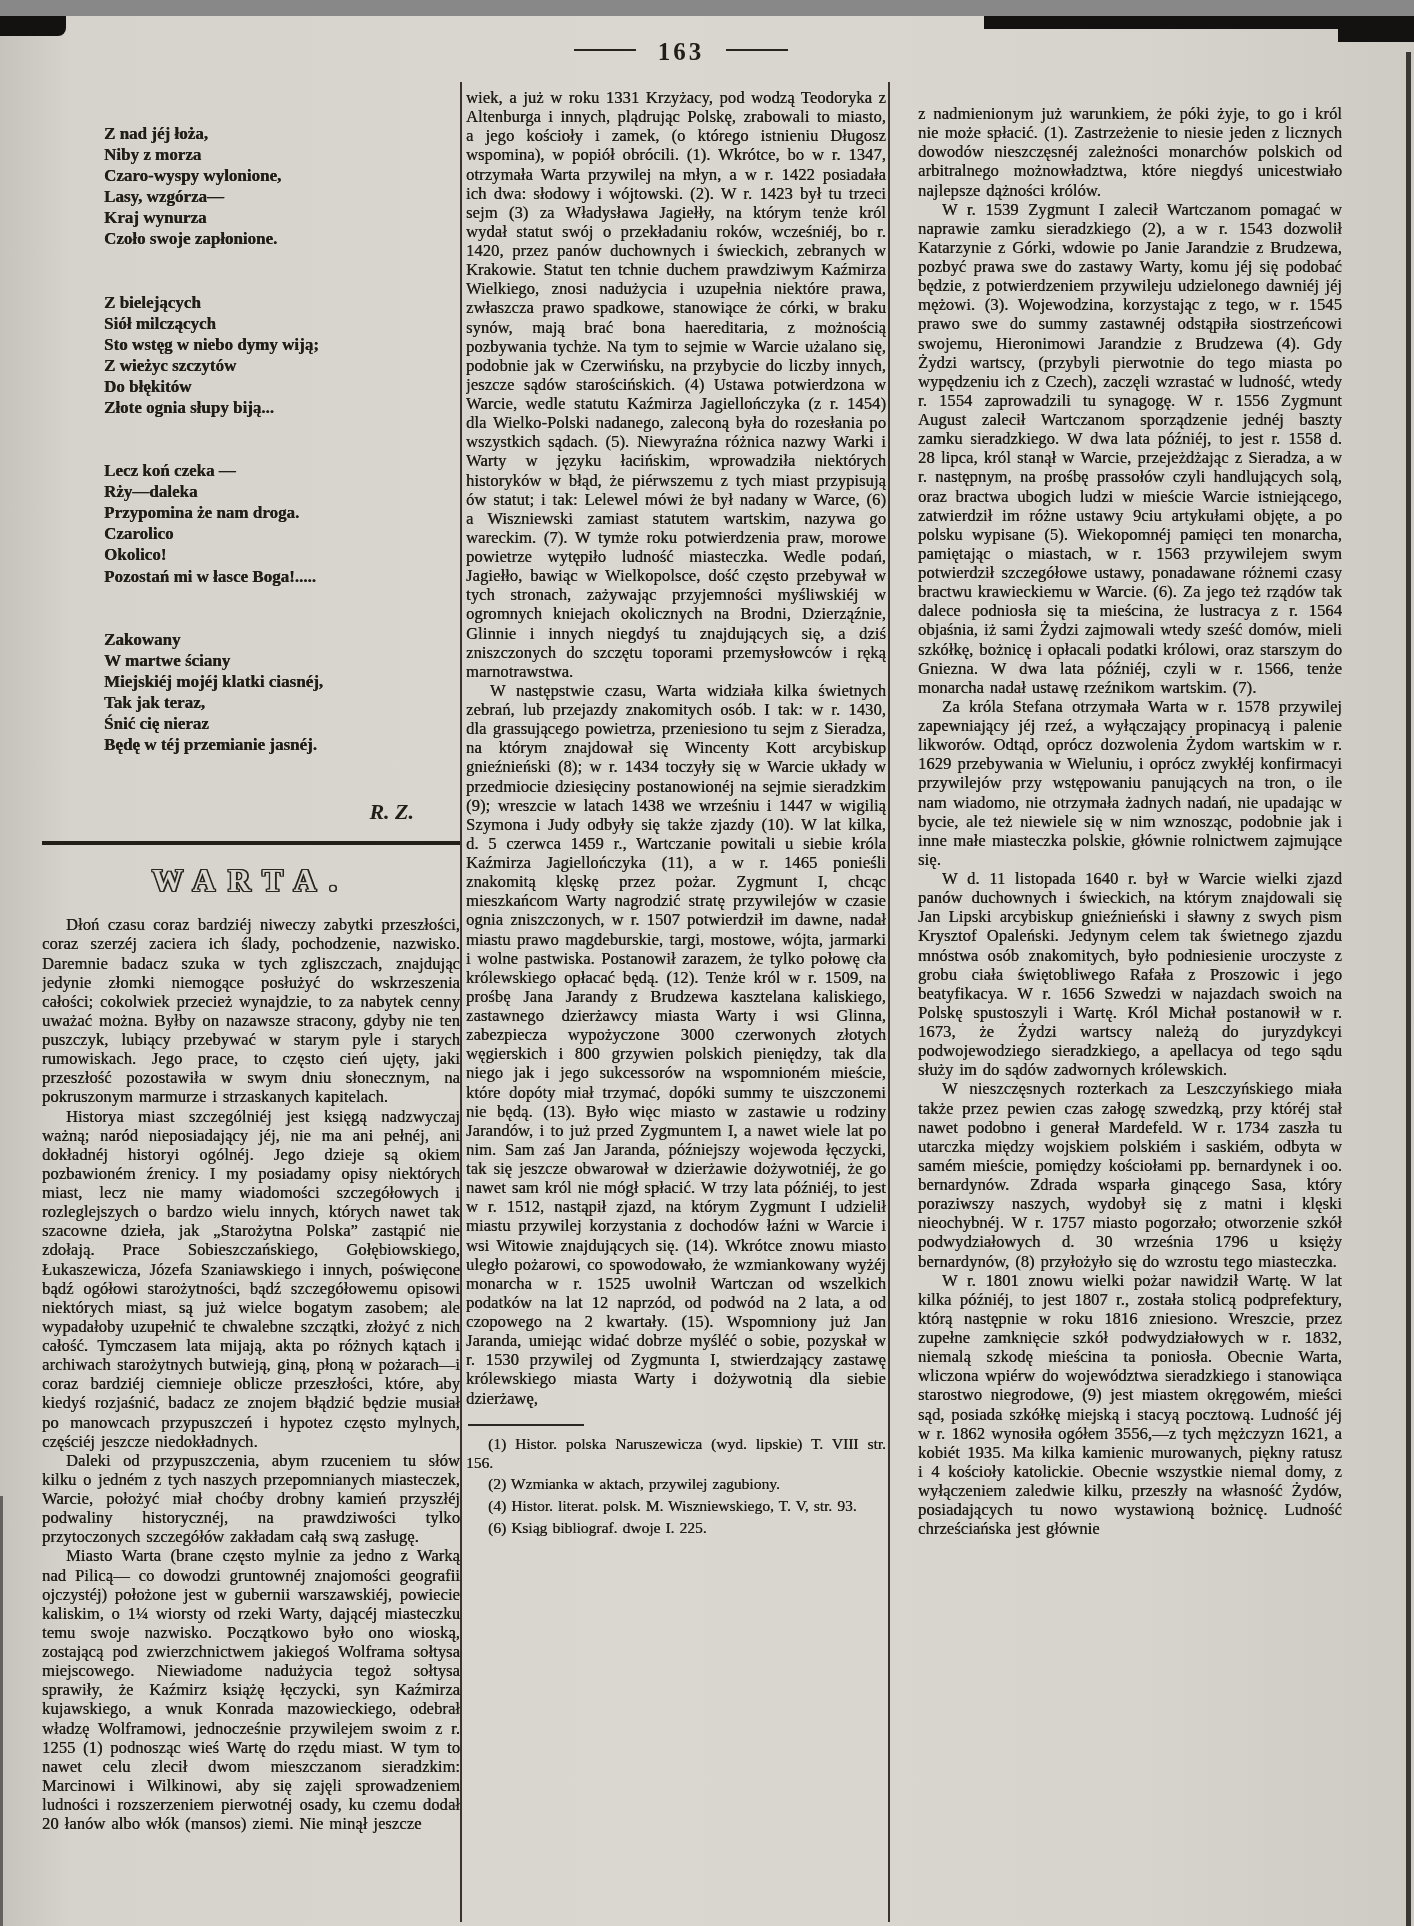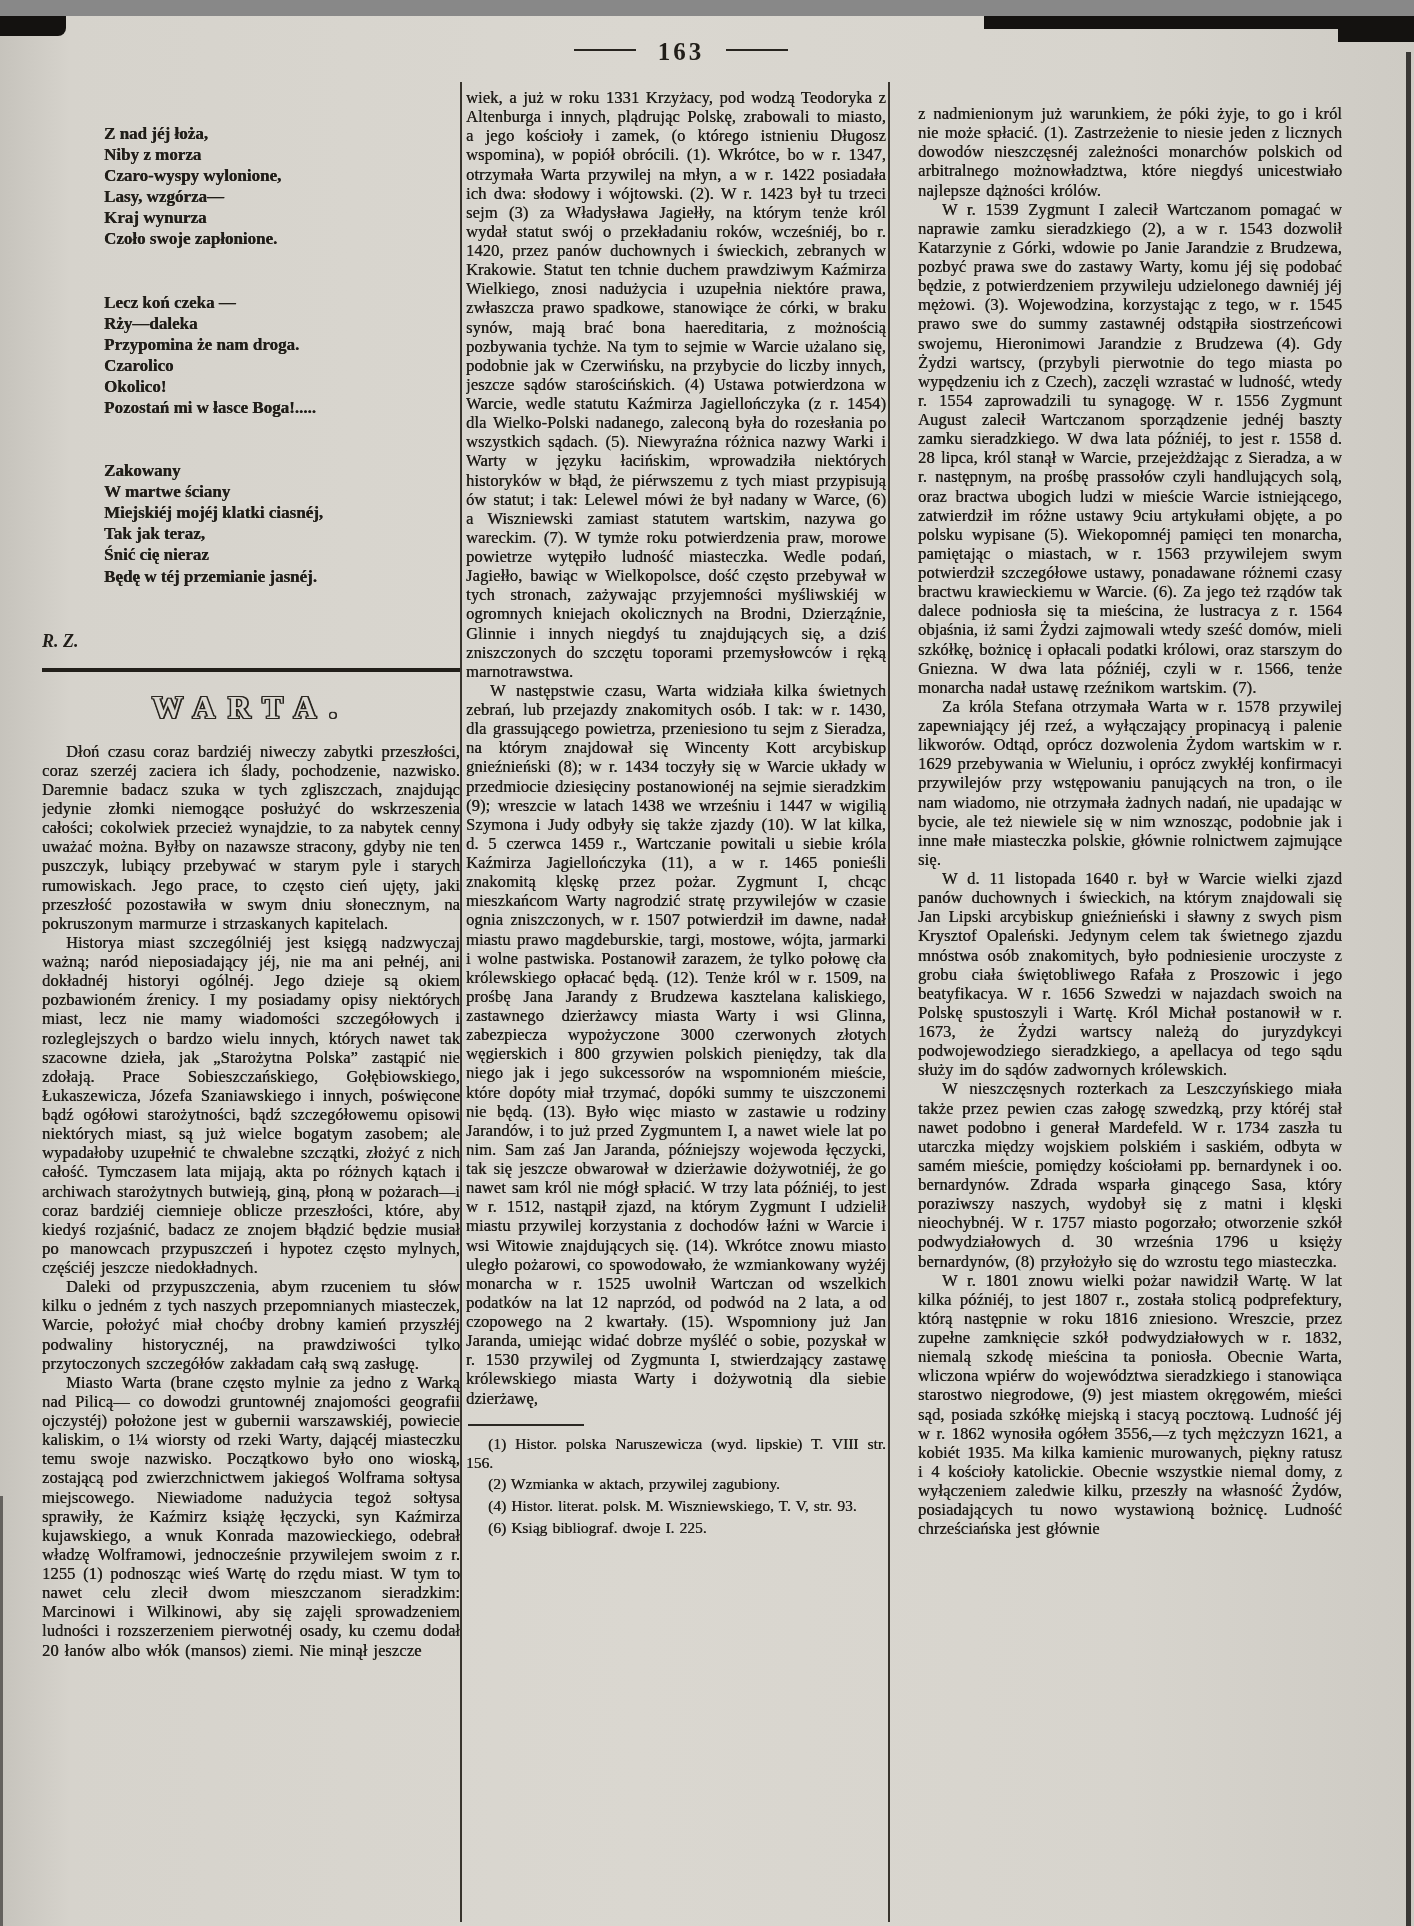--- a/index.html
+++ b/index.html
@@ -15,21 +15,21 @@
   .header{position:absolute;top:22px;left:40px;width:1282px;text-align:center;}
   .pageno{font-size:25px;font-weight:bold;letter-spacing:3px;vertical-align:middle;}
   .hrule{display:inline-block;width:62px;height:2px;background:#27241f;vertical-align:middle;margin:0 22px 4px 22px;}
   .col{position:absolute;overflow:hidden;}
   .col1{left:42px;top:86px;width:418px;height:1830px;}
   .col2{left:466px;top:72px;width:420px;height:1846px;}
   .col3{left:918px;top:88px;width:424px;height:1826px;}
   .poem{margin-left:62px;font-size:17px;font-weight:bold;line-height:1.24;
         white-space:pre-line;text-shadow:0.3px 0 currentColor;}
   .stanza{margin:0 0 21px 0;}
-  .poem-sig{font-style:italic;font-weight:bold;text-align:left;margin:2px 46px 0 0;font-size:18px;}
+  .poem-sig{font-style:italic;font-weight:bold;text-align:right;margin:2px 46px 0 0;font-size:22px;}
   .heavy-rule{height:4px;background:#221f1a;border:0;margin:16px 0 18px 0;}
   .article-title{
     text-align:center;font-size:31px;font-weight:bold;letter-spacing:13px;margin:0 0 16px 0;
     color:#d9d6cf;
     text-shadow:-1.4px -1.4px 0 #2a2620,1.4px -1.4px 0 #2a2620,-1.4px 1.4px 0 #2a2620,
                  1.4px 1.4px 0 #2a2620,0 -1.4px 0 #2a2620,0 1.4px 0 #2a2620,
                  -1.4px 0 0 #2a2620,1.4px 0 0 #2a2620;
   }
   .body-par{
     margin:0;font-size:16.5px;line-height:1.16;text-align:justify;
@@ -62,20 +62,26 @@
   <div class="vrule" style="left:888px;"></div>
 
   <section class="col col1">
     <div class="poem">
       <p class="stanza">Z nad jéj łoża,
 Niby z morza
 Czaro-wyspy wylonione,
 Lasy, wzgórza—
 Kraj wynurza
 Czoło swoje zapłonione.</p>
+      <p class="stanza">Z bielejących
+Siół milczących
+Sto wstęg w niebo dymy wiją;
+Z wieżyc szczytów
+Do błękitów
+Złote ognia słupy biją...</p>
       <p class="stanza">Lecz koń czeka —
 Rży—daleka
 Przypomina że nam droga.
 Czarolico
 Okolico!
 Pozostań mi w łasce Boga!.....</p>
       <p class="stanza">Zakowany
 W martwe ściany
 Miejskiéj mojéj klatki ciasnéj,
 Tak jak teraz,

